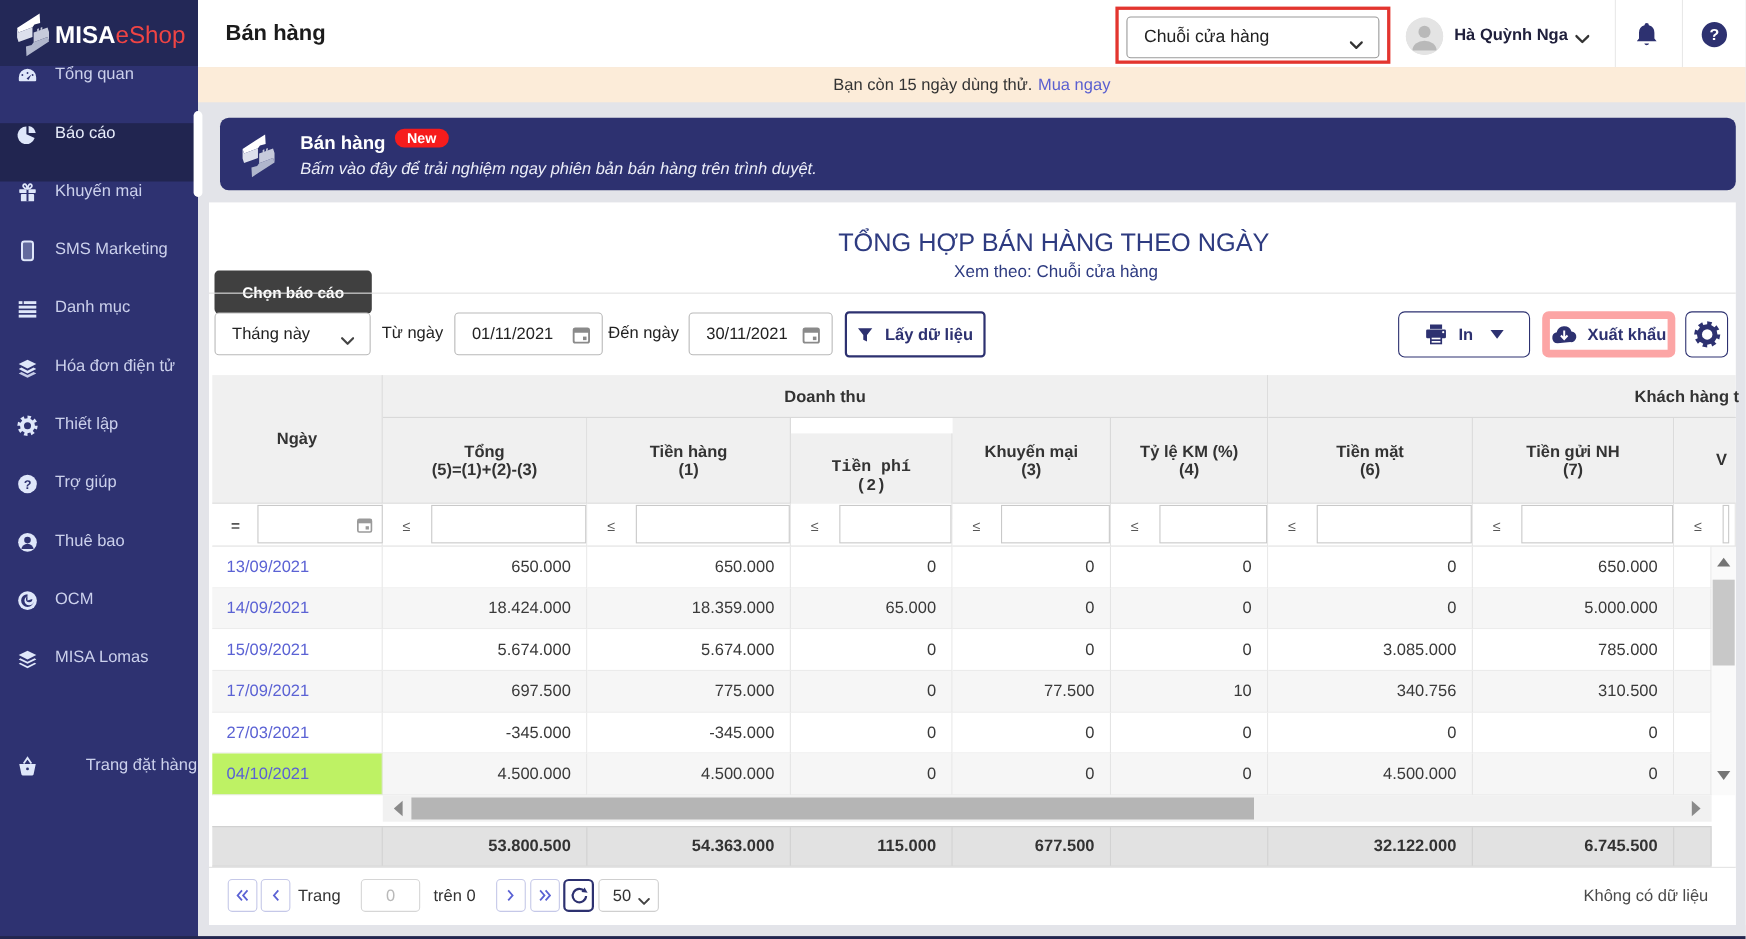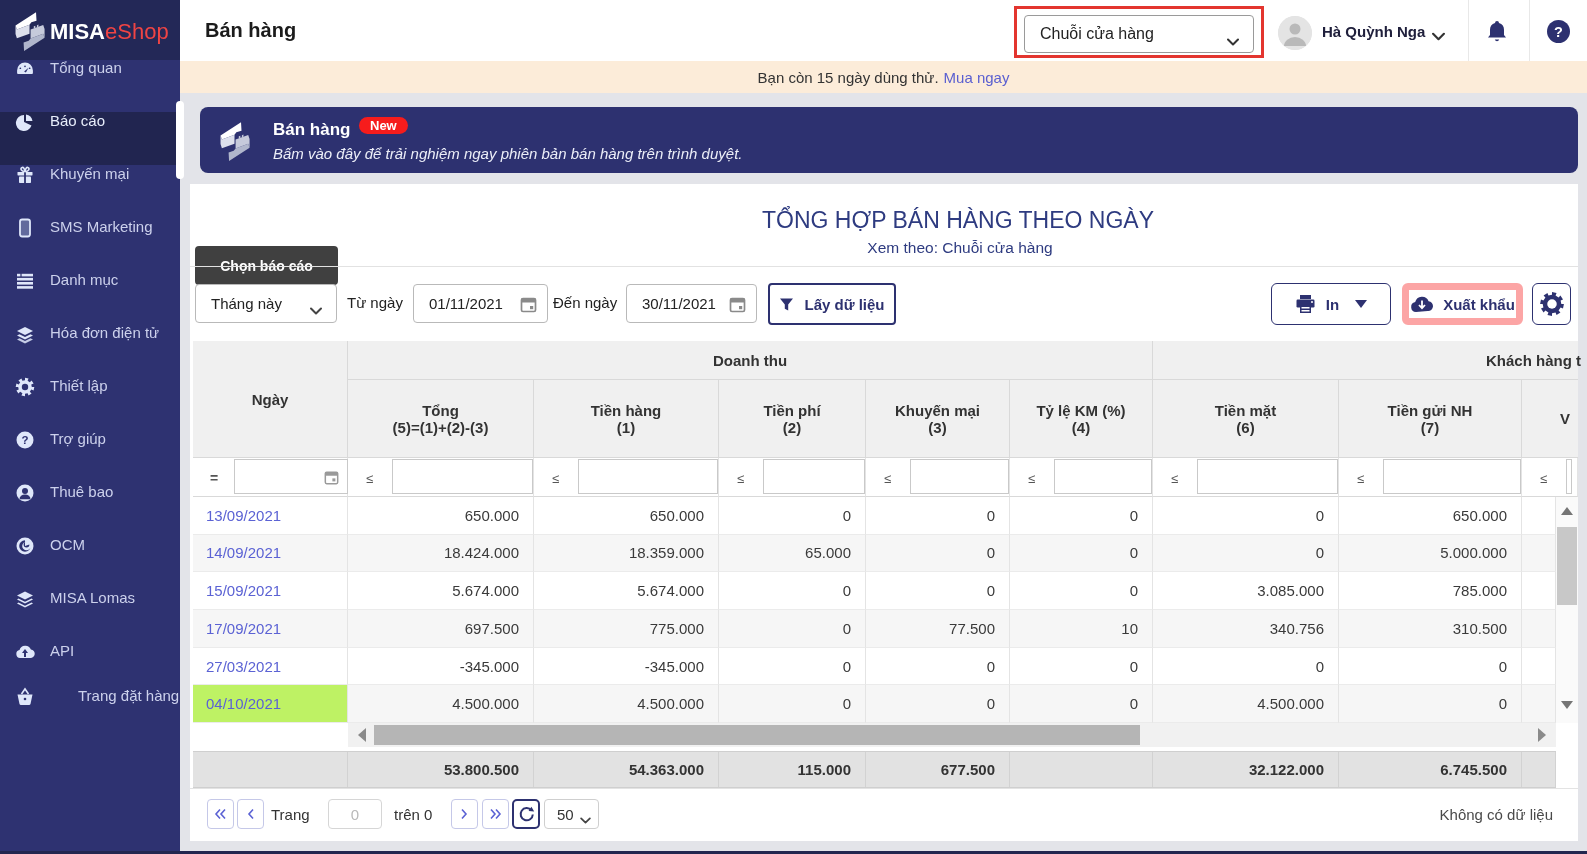--- a/index.html
+++ b/index.html
@@ -178,29 +178,20 @@
     </div>
 <div class="menuitem" style="top:589px;">
       <span class="mi">
         <svg width="20" height="20" viewBox="0 0 20 20">
           <path d="M2 6.5 L10 2.5 L18 6.5 L10 10.5 Z" fill="#dfe7fa"></path>
           <path d="M3.5 9.5 L2 10.5 L10 14.5 L18 10.5 L16.5 9.5 L10 12.7 Z" fill="#dfe7fa"></path>
           <path d="M3.5 13.5 L2 14.5 L10 18.5 L18 14.5 L16.5 13.5 L10 16.7 Z" fill="#dfe7fa"></path>
         </svg>
       </span>
       <span class="mt">MISA Lomas</span>
-    </div>
-<div class="menuitem" style="top:642px;">
-      <span class="mi">
-        <svg width="20" height="20" viewBox="0 0 20 20">
-          <path d="M5 16 a4 4 0 0 1-0.5-7.9 a6 6 0 0 1 11.4-0.6 a3.8 3.8 0 0 1-0.9 8.5 Z" fill="#dfe7fa"></path>
-          <path d="M10 7 L13 11 L11 11 L11 15 L9 15 L9 11 L7 11 Z" fill="#2e3271"></path>
-        </svg>
-      </span>
-      <span class="mt">API</span>
     </div>
 <div class="menuitem" style="top:687px;gap:28px;">
       <span class="mi">
         <svg width="20" height="20" viewBox="0 0 20 20">
           <path d="M2.5 7.5 L17.5 7.5 L15.5 17 a1.5 1.5 0 0 1-1.5 1 L6 18 a1.5 1.5 0 0 1-1.5-1 Z" fill="#dfe7fa"></path>
           <path d="M6.5 7 L10 2 L13.5 7" fill="none" stroke="#dfe7fa" stroke-width="1.6"></path>
           <circle cx="10" cy="12" r="1.3" fill="#2e3271"></circle>
         </svg>
       </span>
       <span class="mt">Trang đặt hàng</span>
@@ -315,21 +306,21 @@
 <div class="hcell" style="left:155px;top:0;width:805px;height:39px;">Doanh thu</div>
 <div class="hcell" style="left:960px;top:0;width:425px;height:39px;border-right:none;justify-content:flex-end;padding-right:0;">
       <span style="position:relative;right:-3px;">Khách hàng t</span>
     </div>
 <div class="hcell" style="left:155px;top:39px;width:186px;height:78px;">
       <div>Tổng<br>(5)=(1)+(2)-(3)</div>
     </div>
 <div class="hcell" style="left:341px;top:39px;width:185px;height:78px;">
       <div>Tiền hàng<br>(1)</div>
     </div>
-<div class="hcell" style="left:526px;top:39px;width:147px;height:78px;">
+<div class="hcell" style="left:526px;top:53px;width:147px;height:78px;font-family:Liberation Mono, monospace;">
       <div>Tiền phí<br>(2)</div>
     </div>
 <div class="hcell" style="left:673px;top:39px;width:144px;height:78px;">
       <div>Khuyến mại<br>(3)</div>
     </div>
 <div class="hcell" style="left:817px;top:39px;width:143px;height:78px;">
       <div>Tỷ lệ KM (%)<br>(4)</div>
     </div>
 <div class="hcell" style="left:960px;top:39px;width:186px;height:78px;">
       <div>Tiền mặt<br>(6)</div>

